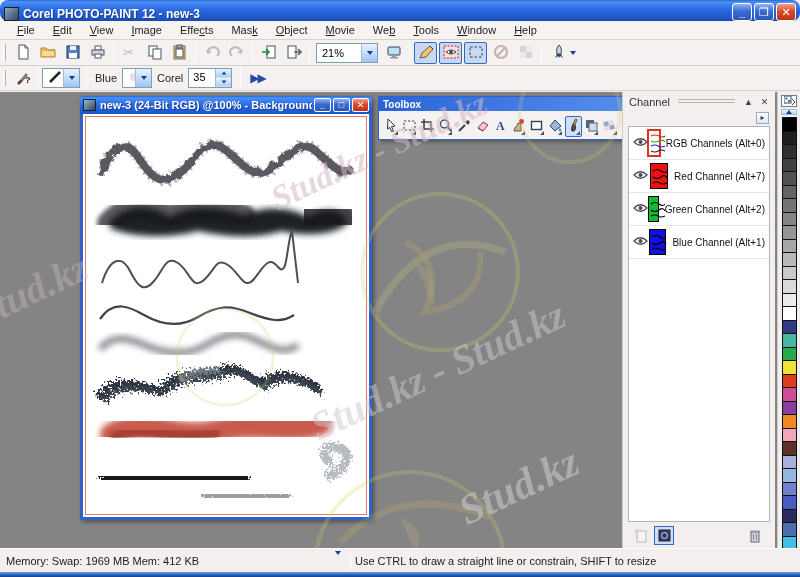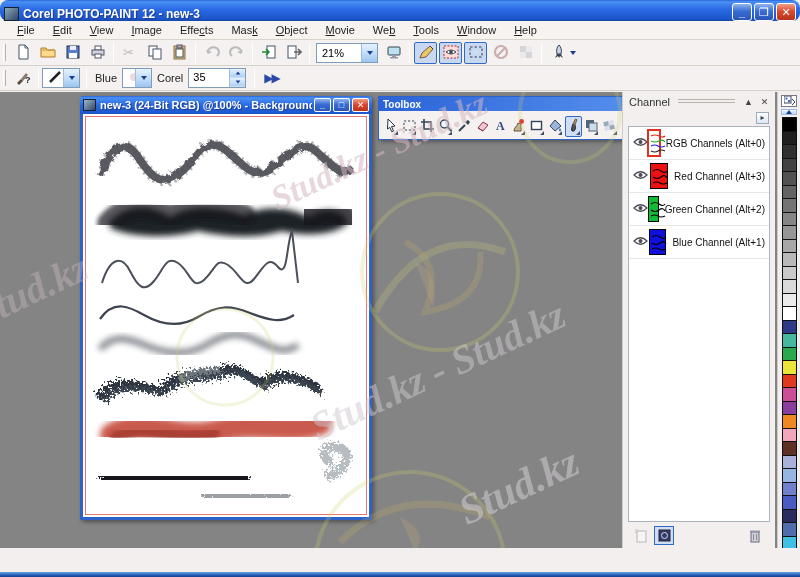--- a/index.html
+++ b/index.html
@@ -39,21 +39,21 @@
 
   
   .combo { display:flex; height:20px; border:1px solid #7f9db9; background:#fff; align-items:center; }
   .combo .val { flex:1; padding:0 5px; white-space:nowrap; overflow:hidden; }
   .combo .cbtn { width:16px; height:100%; border-left:1px solid #9ebcdc;
     background:linear-gradient(180deg,#e6f2fe,#bcd9f8 60%,#9cc4f0); display:flex; align-items:center; justify-content:center; }
   .chev { width:0; height:0; border-left:3px solid transparent; border-right:3px solid transparent; border-top:4px solid #1c3f94; }
   .chev.up { border-top:none; border-bottom:4px solid #1c3f94; }
 
   .spin { display:flex; height:20px; border:1px solid #7f9db9; background:#fff; }
-  .spin .val { width:40px; padding:2px 4px; }
+  .spin .val { width:26px; padding:2px 4px; }
   .spin .btns { display:flex; flex-direction:column; border-left:1px solid #9ebcdc; }
   .spin .btns div { width:15px; height:9px; background:linear-gradient(180deg,#e6f2fe,#aed0f4);
     display:flex; align-items:center; justify-content:center; border-bottom:1px solid #cdddf2; }
   .spin .chev, .spin .chev.up { transform:scale(.8); }
 
   .label { color:#222; padding:0 5px; }
   .flyout { color:#2a4aa8; font-weight:bold; font-size:12px; letter-spacing:-2px; padding:0 6px; }
 
   
   .workspace { position:absolute; left:0; top:92px; width:800px; height:456px; background:#848484; overflow:hidden; }
@@ -570,21 +570,21 @@
                 <path d="M1 5 Q7.5 -1.5 14 5 Q7.5 11.5 1 5z" fill="none" stroke="#4a4a55" stroke-width="1.2"></path>
                 <circle cx="7.5" cy="5" r="2" fill="#4a4a55"></circle>
               </svg></span>
             <span class="thumb" style="background:#ee1111">
               <svg width="18" height="24" viewBox="0 0 18 24" style="position:absolute;left:0;top:0">
                 <path d="M2 7 q4 -3 8 0 t6 0" fill="none" stroke="#000" stroke-width="1.2"></path>
                 <path d="M2 13 q4 3 8 0 t6 1" fill="none" stroke="#000" stroke-width="1.2"></path>
                 <path d="M2 19 q4 -2 7 0 t7 0" fill="none" stroke="#000" stroke-width="1.2"></path>
               </svg>
             </span>
-            <span class="clabel">Red Channel  (Alt+3)</span>
+            <span class="clabel">Red Channel  (Alt+7)</span>
           </div>
           <div class="chanrow">
             <span class="eye"><svg width="15" height="10" viewBox="0 0 15 10">
                 <path d="M1 5 Q7.5 -1.5 14 5 Q7.5 11.5 1 5z" fill="none" stroke="#4a4a55" stroke-width="1.2"></path>
                 <circle cx="7.5" cy="5" r="2" fill="#4a4a55"></circle>
               </svg></span>
             <span class="thumb" style="background:#11bb33">
               <svg width="18" height="24" viewBox="0 0 18 24" style="position:absolute;left:0;top:0">
                 <path d="M2 7 q4 -3 8 0 t6 0" fill="none" stroke="#000" stroke-width="1.2"></path>
                 <path d="M2 13 q4 3 8 0 t6 1" fill="none" stroke="#000" stroke-width="1.2"></path>
@@ -681,14 +681,20 @@
 
     </div>
 
     <div class="wm w1">Stud.kz - Stud.kz</div>
     <div class="wm w2">Stud.kz - Stud.kz</div>
     <div class="wm w3">Stud.kz</div>
 
     <div class="wm w5">Stud.kz</div>
   </div>
 
+  <div class="statusbar">
+    <div class="mem">Memory: Swap: 1969 MB Mem: 412 KB</div>
+    <div class="sdrop"><span class="chev"></span></div>
+    <div class="sdiv"></div>
+    <div class="hint">Use CTRL to draw a straight line or constrain, SHIFT to resize</div>
+  </div>
   <div class="bottomedge"></div>
 </div>
 
 </body></html>

